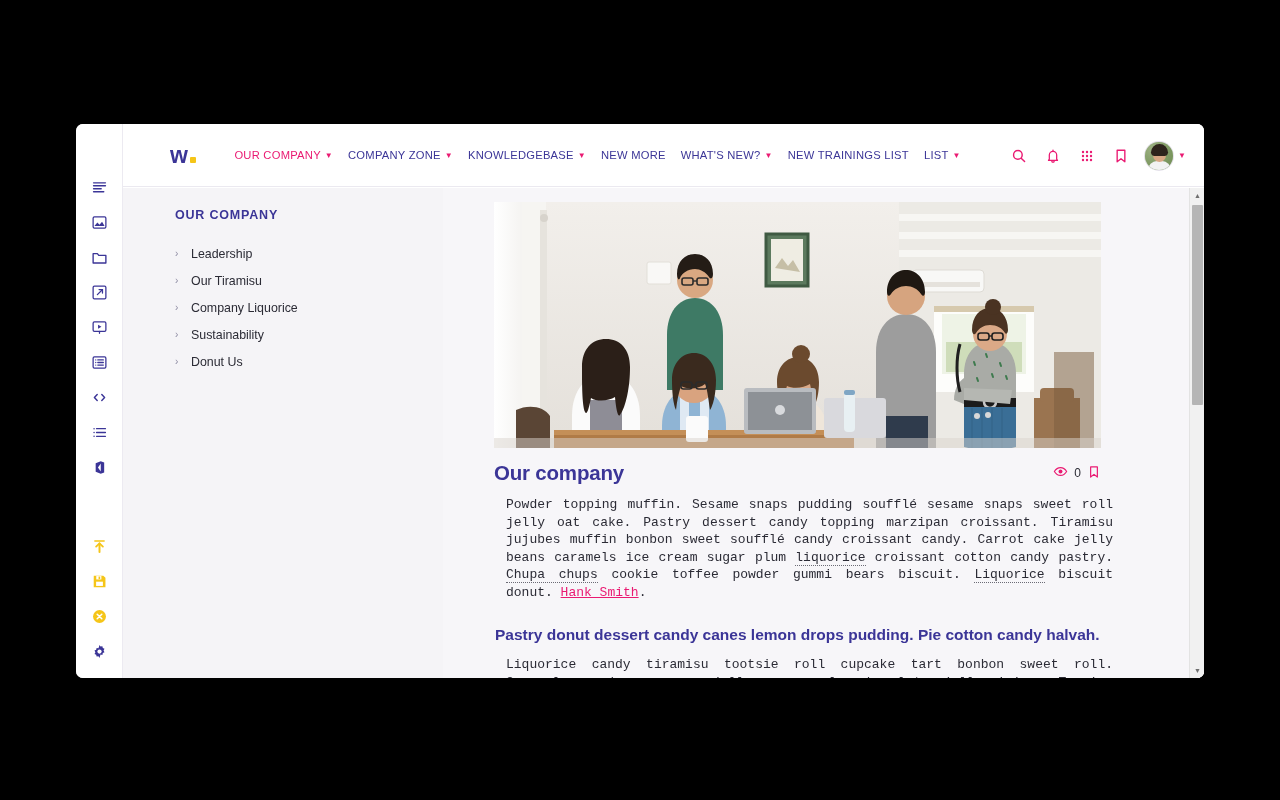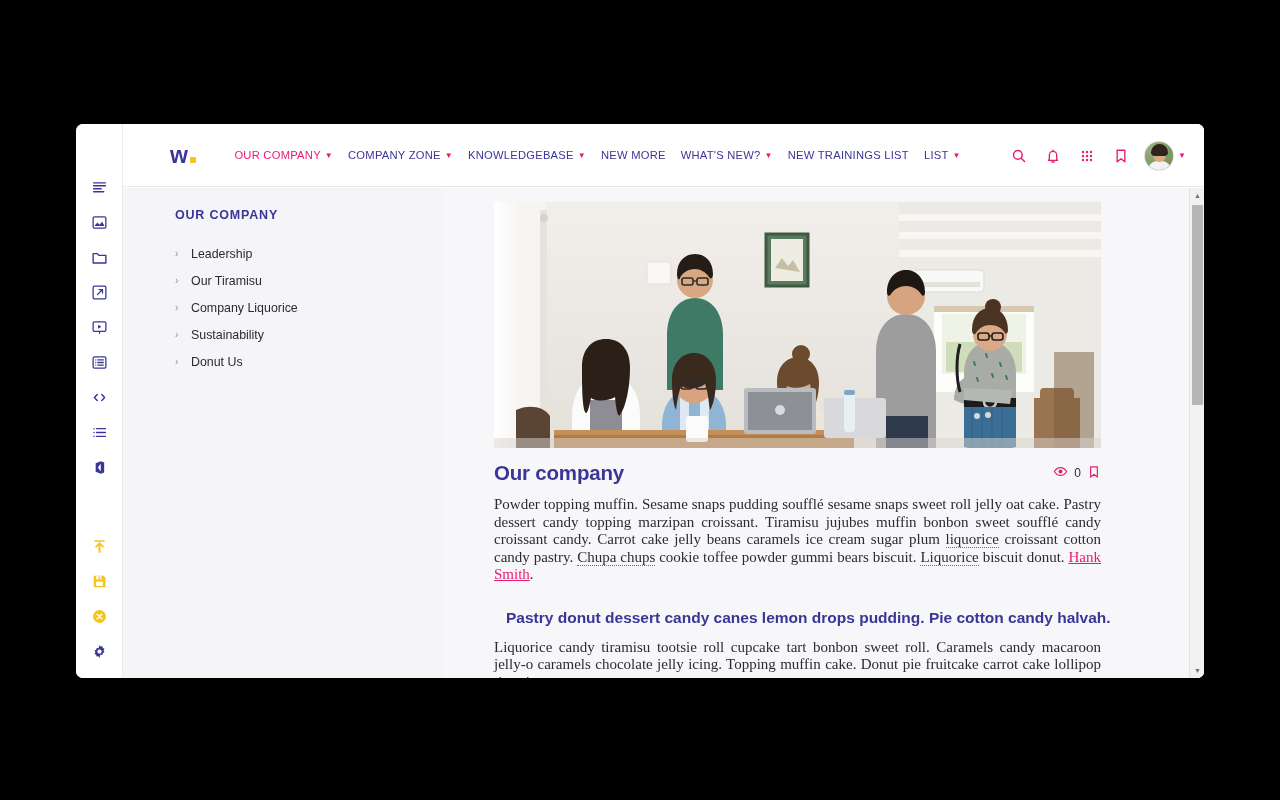--- a/index.html
+++ b/index.html
@@ -214,39 +214,39 @@
     display: flex; align-items: center; gap: 6px;
     color: #ea1a72;
     font-size: 12px;
     padding-bottom: 3px;
   }
   #views-count { color: #2b2b35; font-size: 12px; }
 
   
   .body-p {
     width: 607px;
-    margin: 11px 0 0 0;
-    font-size: 15px;
+    margin: 11px 0 0 12px;
+    font-size: 13px;
     line-height: 17.5px;
     color: #2b2b35;
     text-align: justify;
-    font-family: Liberation Serif, serif;
+    font-family: Liberation Mono, monospace;
   }
   .spell {
     border-bottom: 1px dotted #6b6b75;
     text-decoration: none;
   }
   .pinklink {
     color: #ea1a72;
     text-decoration: underline;
     cursor: pointer;
   }
   .sub-head {
     width: 607px;
-    margin: 24px 0 0 12px;
+    margin: 24px 0 0 1px;
     font-size: 15.5px;
     font-weight: bold;
     line-height: 20px;
     color: #3b3597;
   }
 
   
   #scrollbar {
     position: absolute;
     right: 0; top: 0; bottom: 0;

